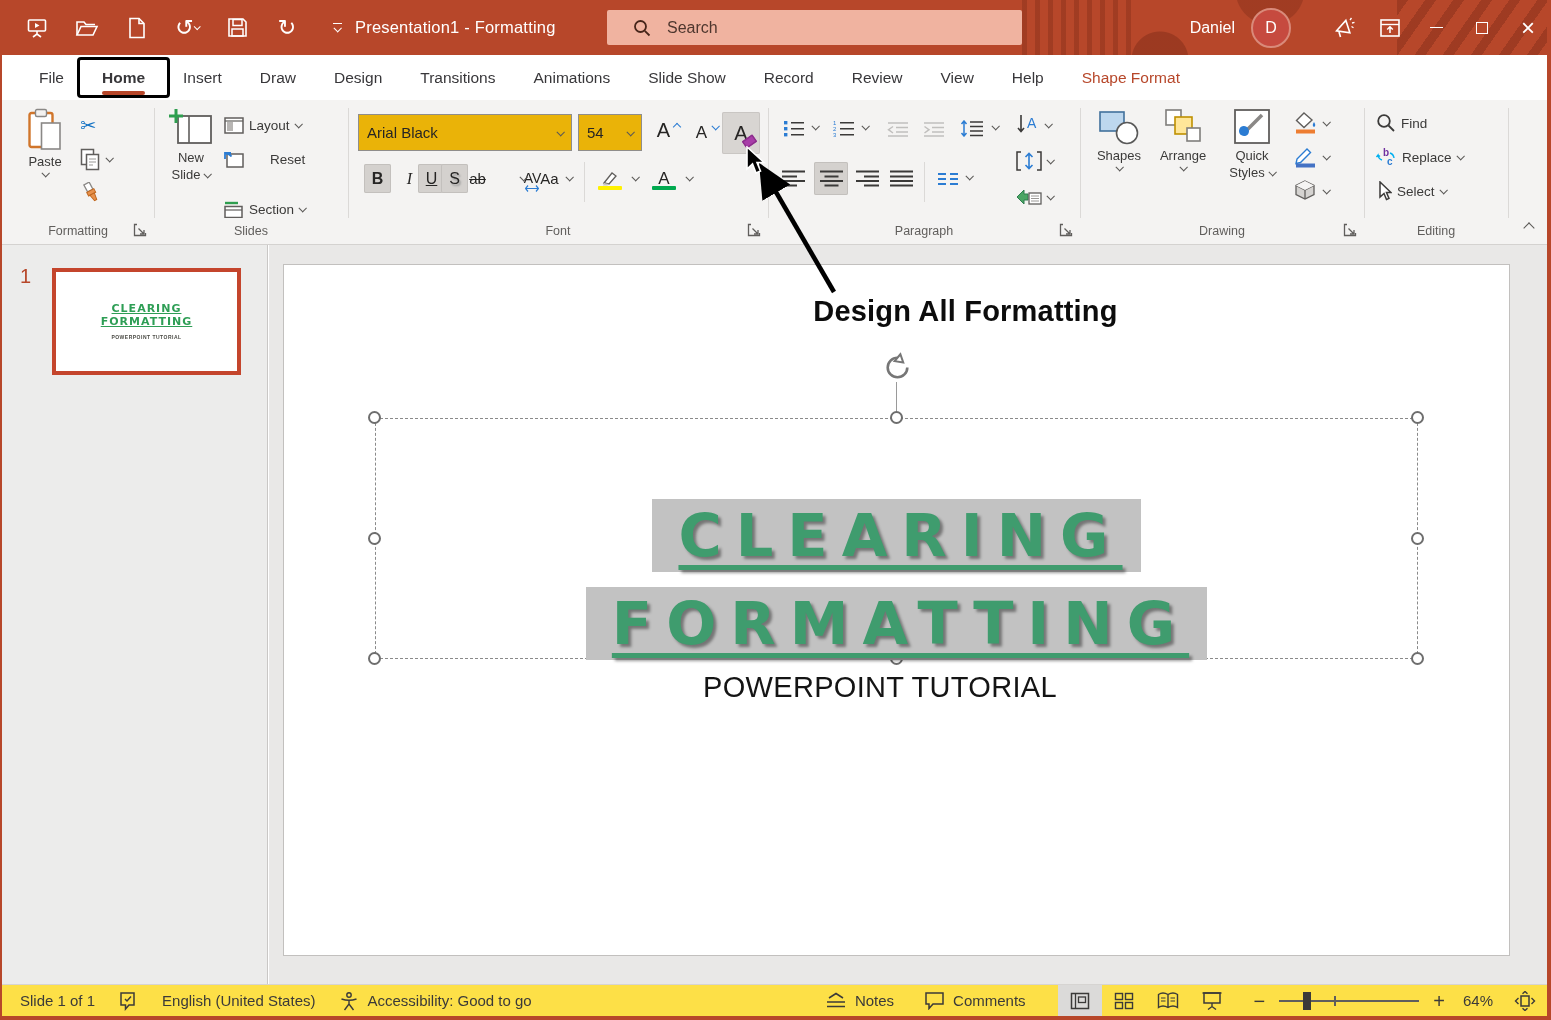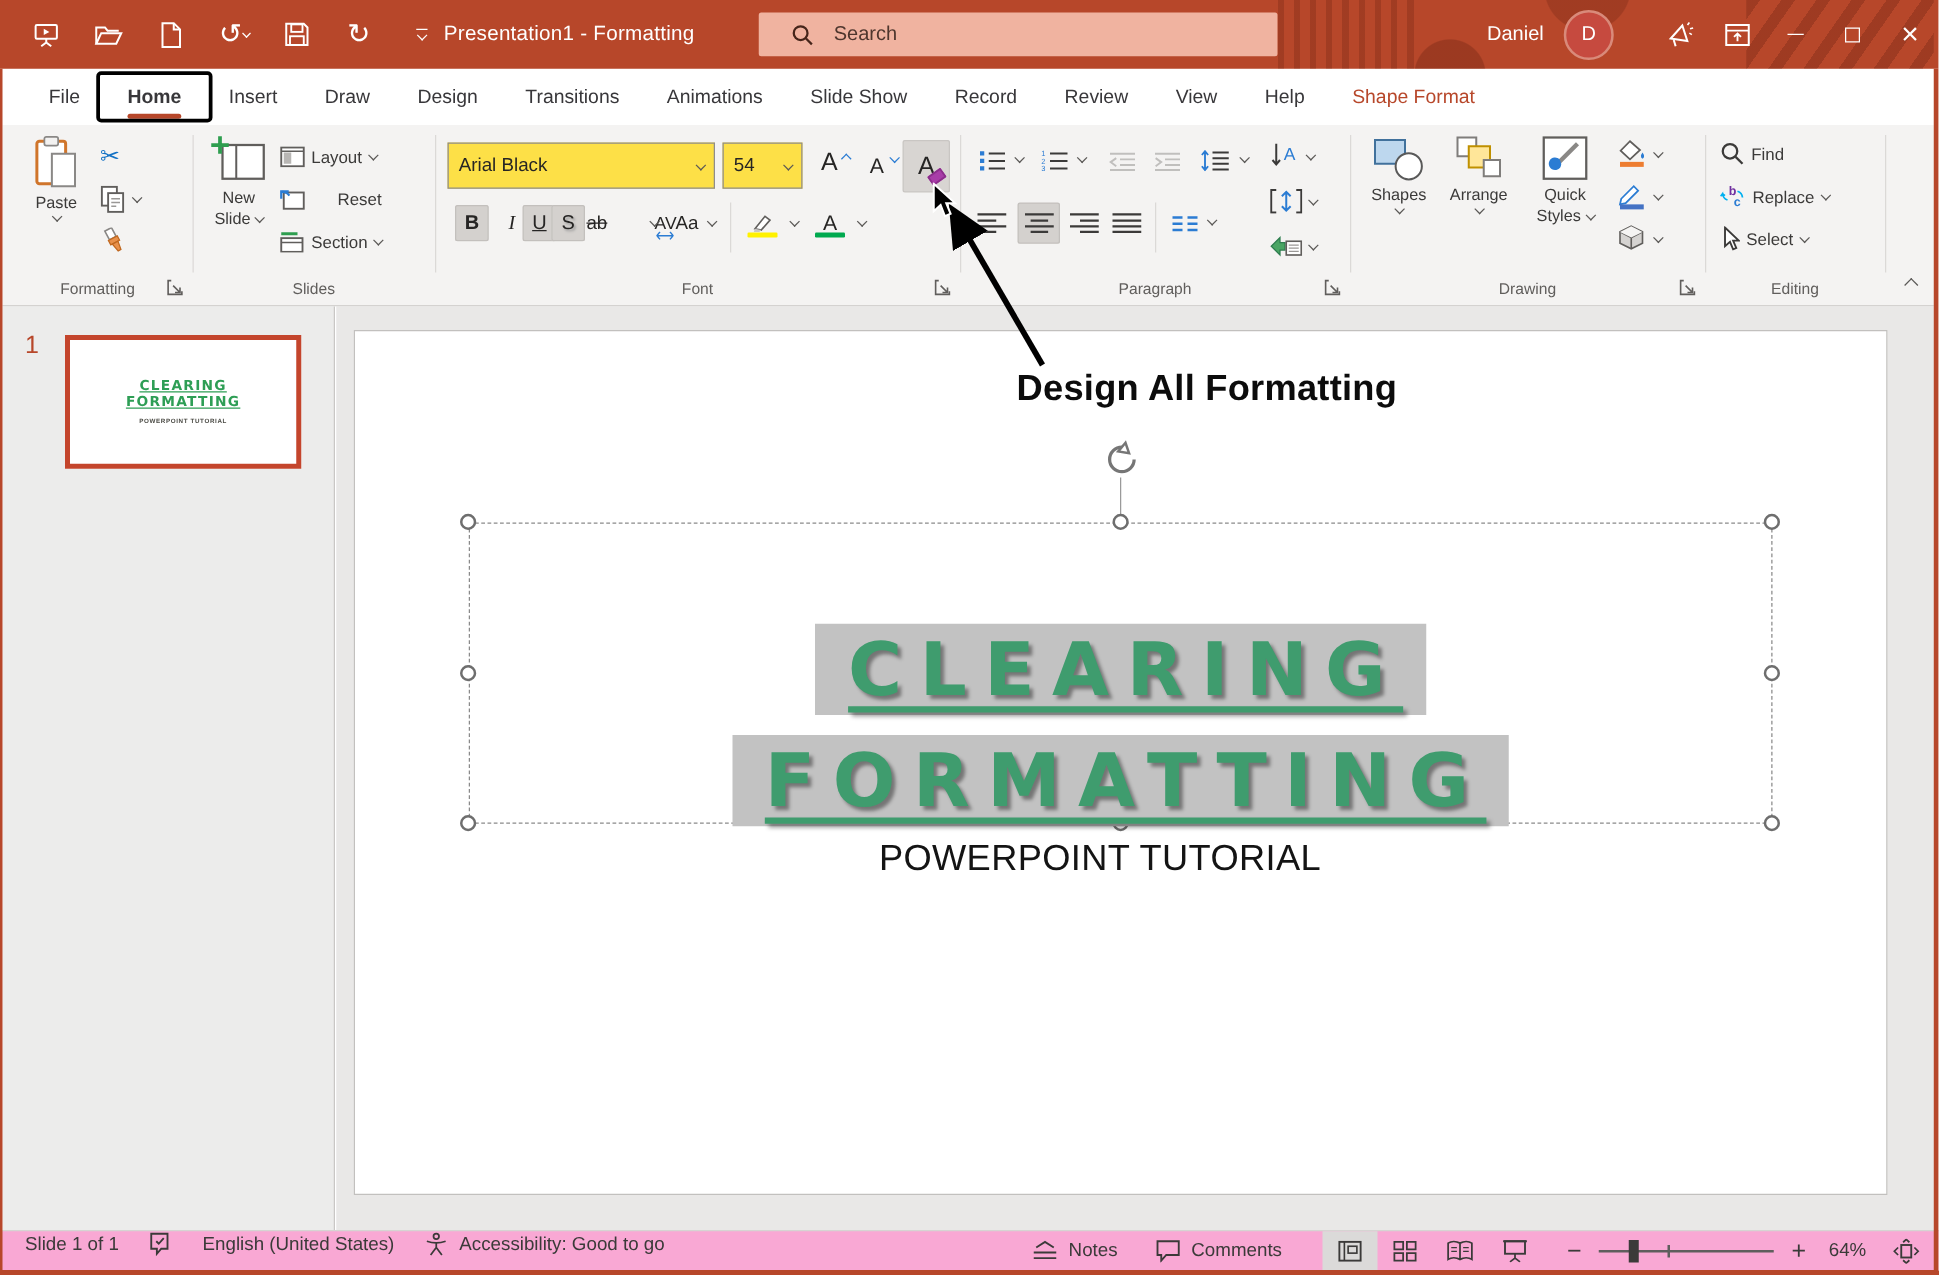--- a/index.html
+++ b/index.html
@@ -60,21 +60,21 @@
   .chev { display:inline-block; width:6px; height:6px; border-right:1.4px solid #5a5856; border-bottom:1.4px solid #5a5856;
      transform:rotate(45deg) translateY(-1px); flex:none;}
   .chev.up { transform:rotate(-135deg);}
   .bigbtn { position:absolute; display:flex; flex-direction:column; align-items:center; gap:2px; font-size:13px; color:#3b3a39;}
   .bigbtn .lbl { line-height:15px; display:flex; align-items:center; gap:4px;}
   .rowbtn { position:absolute; display:flex; align-items:center; gap:5px; font-size:13.5px; color:#3b3a39; height:26px;}
   .sbtn { display:inline-flex; align-items:center; justify-content:center; min-width:27px; height:29px; border-radius:2px;
      font-size:16px; color:#262524; position:relative;}
   .sbtn.pressed { background:#d4d1ce; box-shadow:inset 0 0 0 1px #c3c0bd;}
   .sbtn.hover   { background:#d8d5d2; box-shadow:inset 0 0 0 1px #c9c6c3;}
-  .combo { position:absolute; background:#fde047; border:1px solid #8f8d8b; display:flex; align-items:center;
+  .combo { position:absolute; background:#eab308; border:1px solid #8f8d8b; display:flex; align-items:center;
      font-size:15px; color:#262524; padding:0 8px; justify-content:space-between;}
   .disabled { opacity:.38;}
   .colorbar { position:absolute; left:4px; bottom:3px; height:4.5px; border-radius:1px;}
 
   
   .thumb-panel { position:absolute; left:2px; top:245px; width:266px; bottom:36px; background:#ececeb;
      border-right:1px solid #c9c7c5;}
   .slide-num { position:absolute; left:18px; top:20px; font-size:20px; color:#B7472A;}
   .thumb { position:absolute; left:50px; top:23px; width:189px; height:107px; background:#fff; border:4px solid #C4452C;}
   .thumb-title { position:absolute; left:0; right:0; top:30px; text-align:center; color:#2E9E55;
@@ -99,22 +99,22 @@
      text-shadow:3px 3px 3px rgba(0,0,0,.40); white-space:nowrap;}
   .subtitle { position:absolute; left:375px; top:671px; width:1010px; text-align:center; font-size:29px;
      color:#141414; letter-spacing:.3px; pointer-events:auto;}
 
   .annot-label { position:absolute; left:758px; top:295px; width:415px; text-align:center; font-size:29px;
      font-weight:bold; color:#0c0c0c; letter-spacing:.2px; z-index:8;}
   .arrow-overlay { position:absolute; inset:0; z-index:8; pointer-events:none;}
   .cursor { position:absolute; left:745px; top:146px; z-index:50; pointer-events:none;}
 
   
-  .statusbar { position:absolute; left:0; right:0; bottom:4px; height:32px; background:#f9a8d4;
-     border-top:1px solid #d6d4d2; display:flex; align-items:flex-start; font-size:15px; color:#3b3a39; z-index:10;}
+  .statusbar { position:absolute; left:0; right:0; bottom:4px; height:32px; background:#fde047;
+     border-top:1px solid #d6d4d2; display:flex; align-items:center; font-size:15px; color:#3b3a39; z-index:10;}
   .sb-left { display:flex; align-items:center; gap:12px; padding-left:14px;}
   .sb-right { position:absolute; right:8px; display:flex; align-items:center; height:100%;}
   .sb-item { display:flex; align-items:center; gap:8px; height:100%; padding:0 6px;}
   .viewbtn { width:44px; height:100%; display:flex; align-items:center; justify-content:center;}
   .viewbtn.active { background:#dbdad9;}
   .zoom-track { position:relative; width:140px; height:2px; background:#5f5e5d; margin:0 14px;}
   .zoom-tick { position:absolute; left:55px; top:-4px; width:1.5px; height:10px; background:#5f5e5d;}
   .zoom-handle { position:absolute; left:24px; top:-8px; width:8px; height:18px; background:#3b3a39;}
   .zoom-sign { font-size:20px; color:#3b3a39; line-height:1;}
 </style>
@@ -332,21 +332,21 @@
         <span class="chev"></span>
       </div>
       <div class="rowbtn" style="left:70px; top:46px;gap:26px;">
         <svg width="20" height="17" viewBox="0 0 20 17">
           <rect x="3" y="3" width="16" height="13" fill="#fff" stroke="#605e5c" stroke-width="1.5"></rect>
           <path d="M1 8 V2 h6" fill="none" stroke="#2b7cd3" stroke-width="1.8"></path>
           <path d="M1.5 2.5 a7 7 0 0 1 6 3" fill="none" stroke="#2b7cd3" stroke-width="1.8"></path>
         </svg>
         <span>Reset</span>
       </div>
-      <div class="rowbtn" style="left:70px; top:80px;">
+      <div class="rowbtn" style="left:70px; top:96px;">
         <svg width="20" height="17" viewBox="0 0 20 17">
           <line x1="1" y1="2" x2="14" y2="2" stroke="#2E9E4F" stroke-width="2.4"></line>
           <rect x="1" y="5.5" width="17" height="11" fill="#fff" stroke="#605e5c" stroke-width="1.5"></rect>
           <line x1="1" y1="9" x2="18" y2="9" stroke="#605e5c" stroke-width="1.2"></line>
         </svg>
         <span>Section</span>
         <span class="chev"></span>
       </div>
       <div class="grp-label">Slides</div>
     </div>

